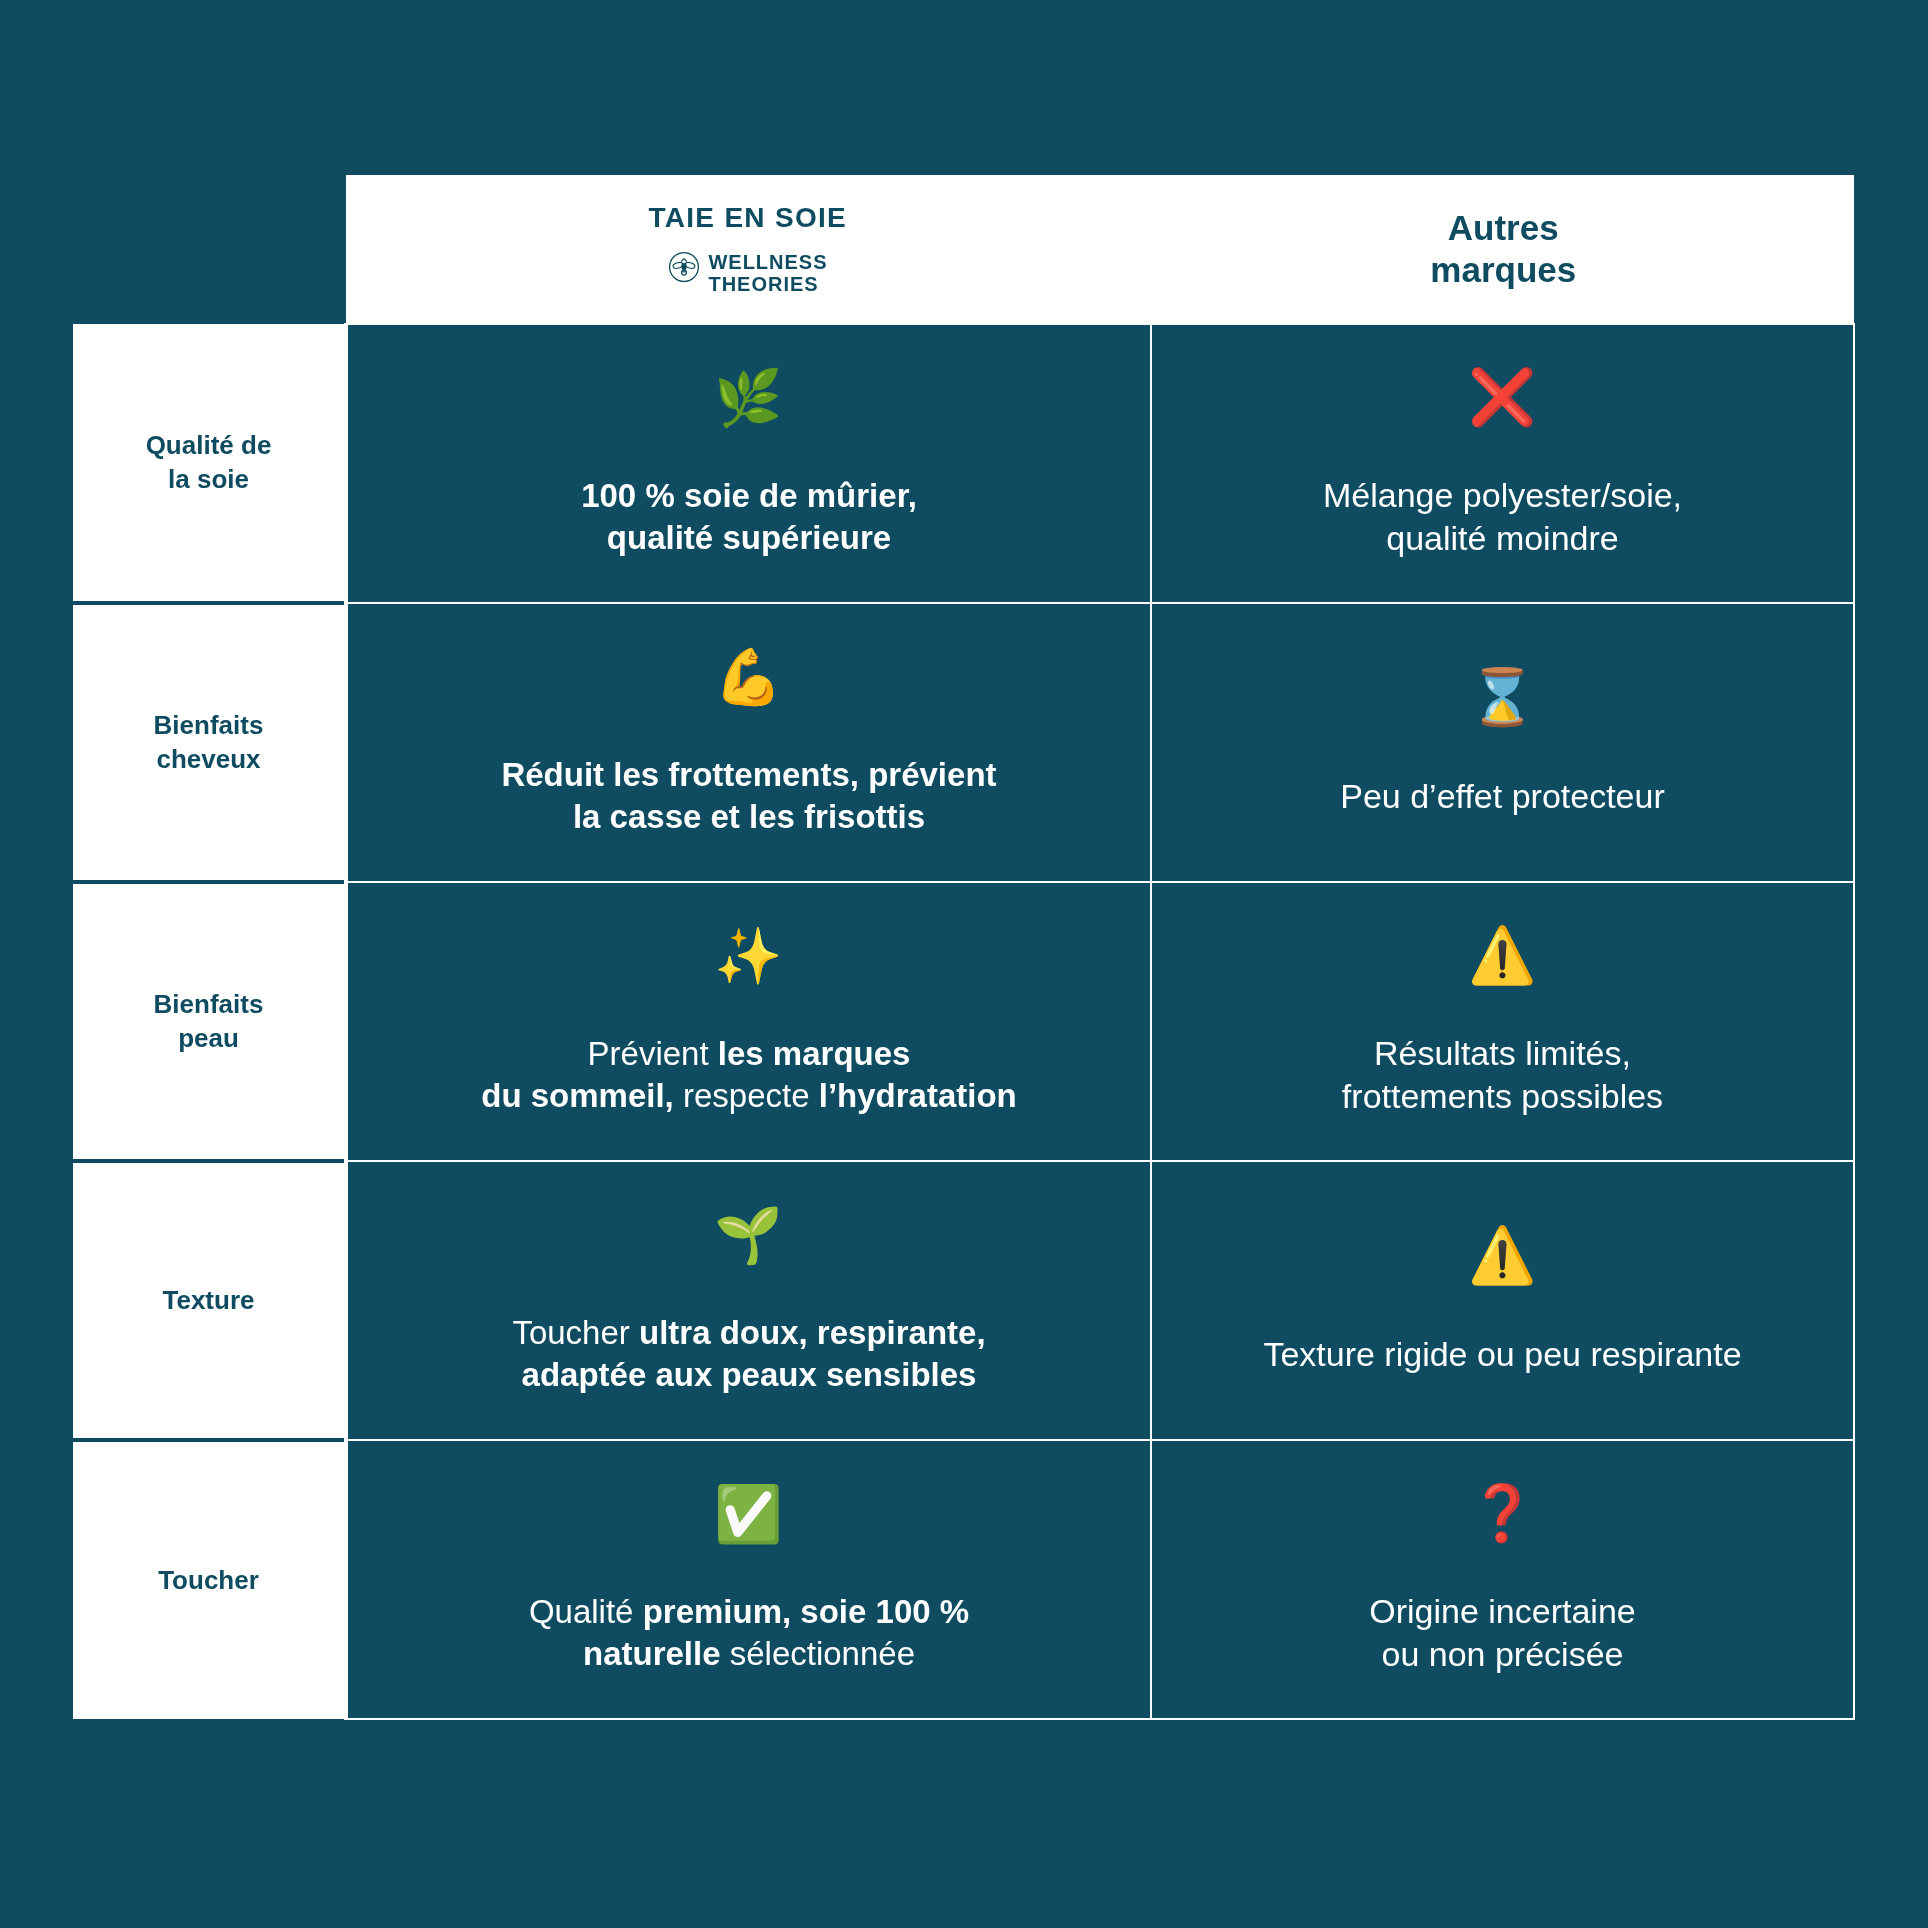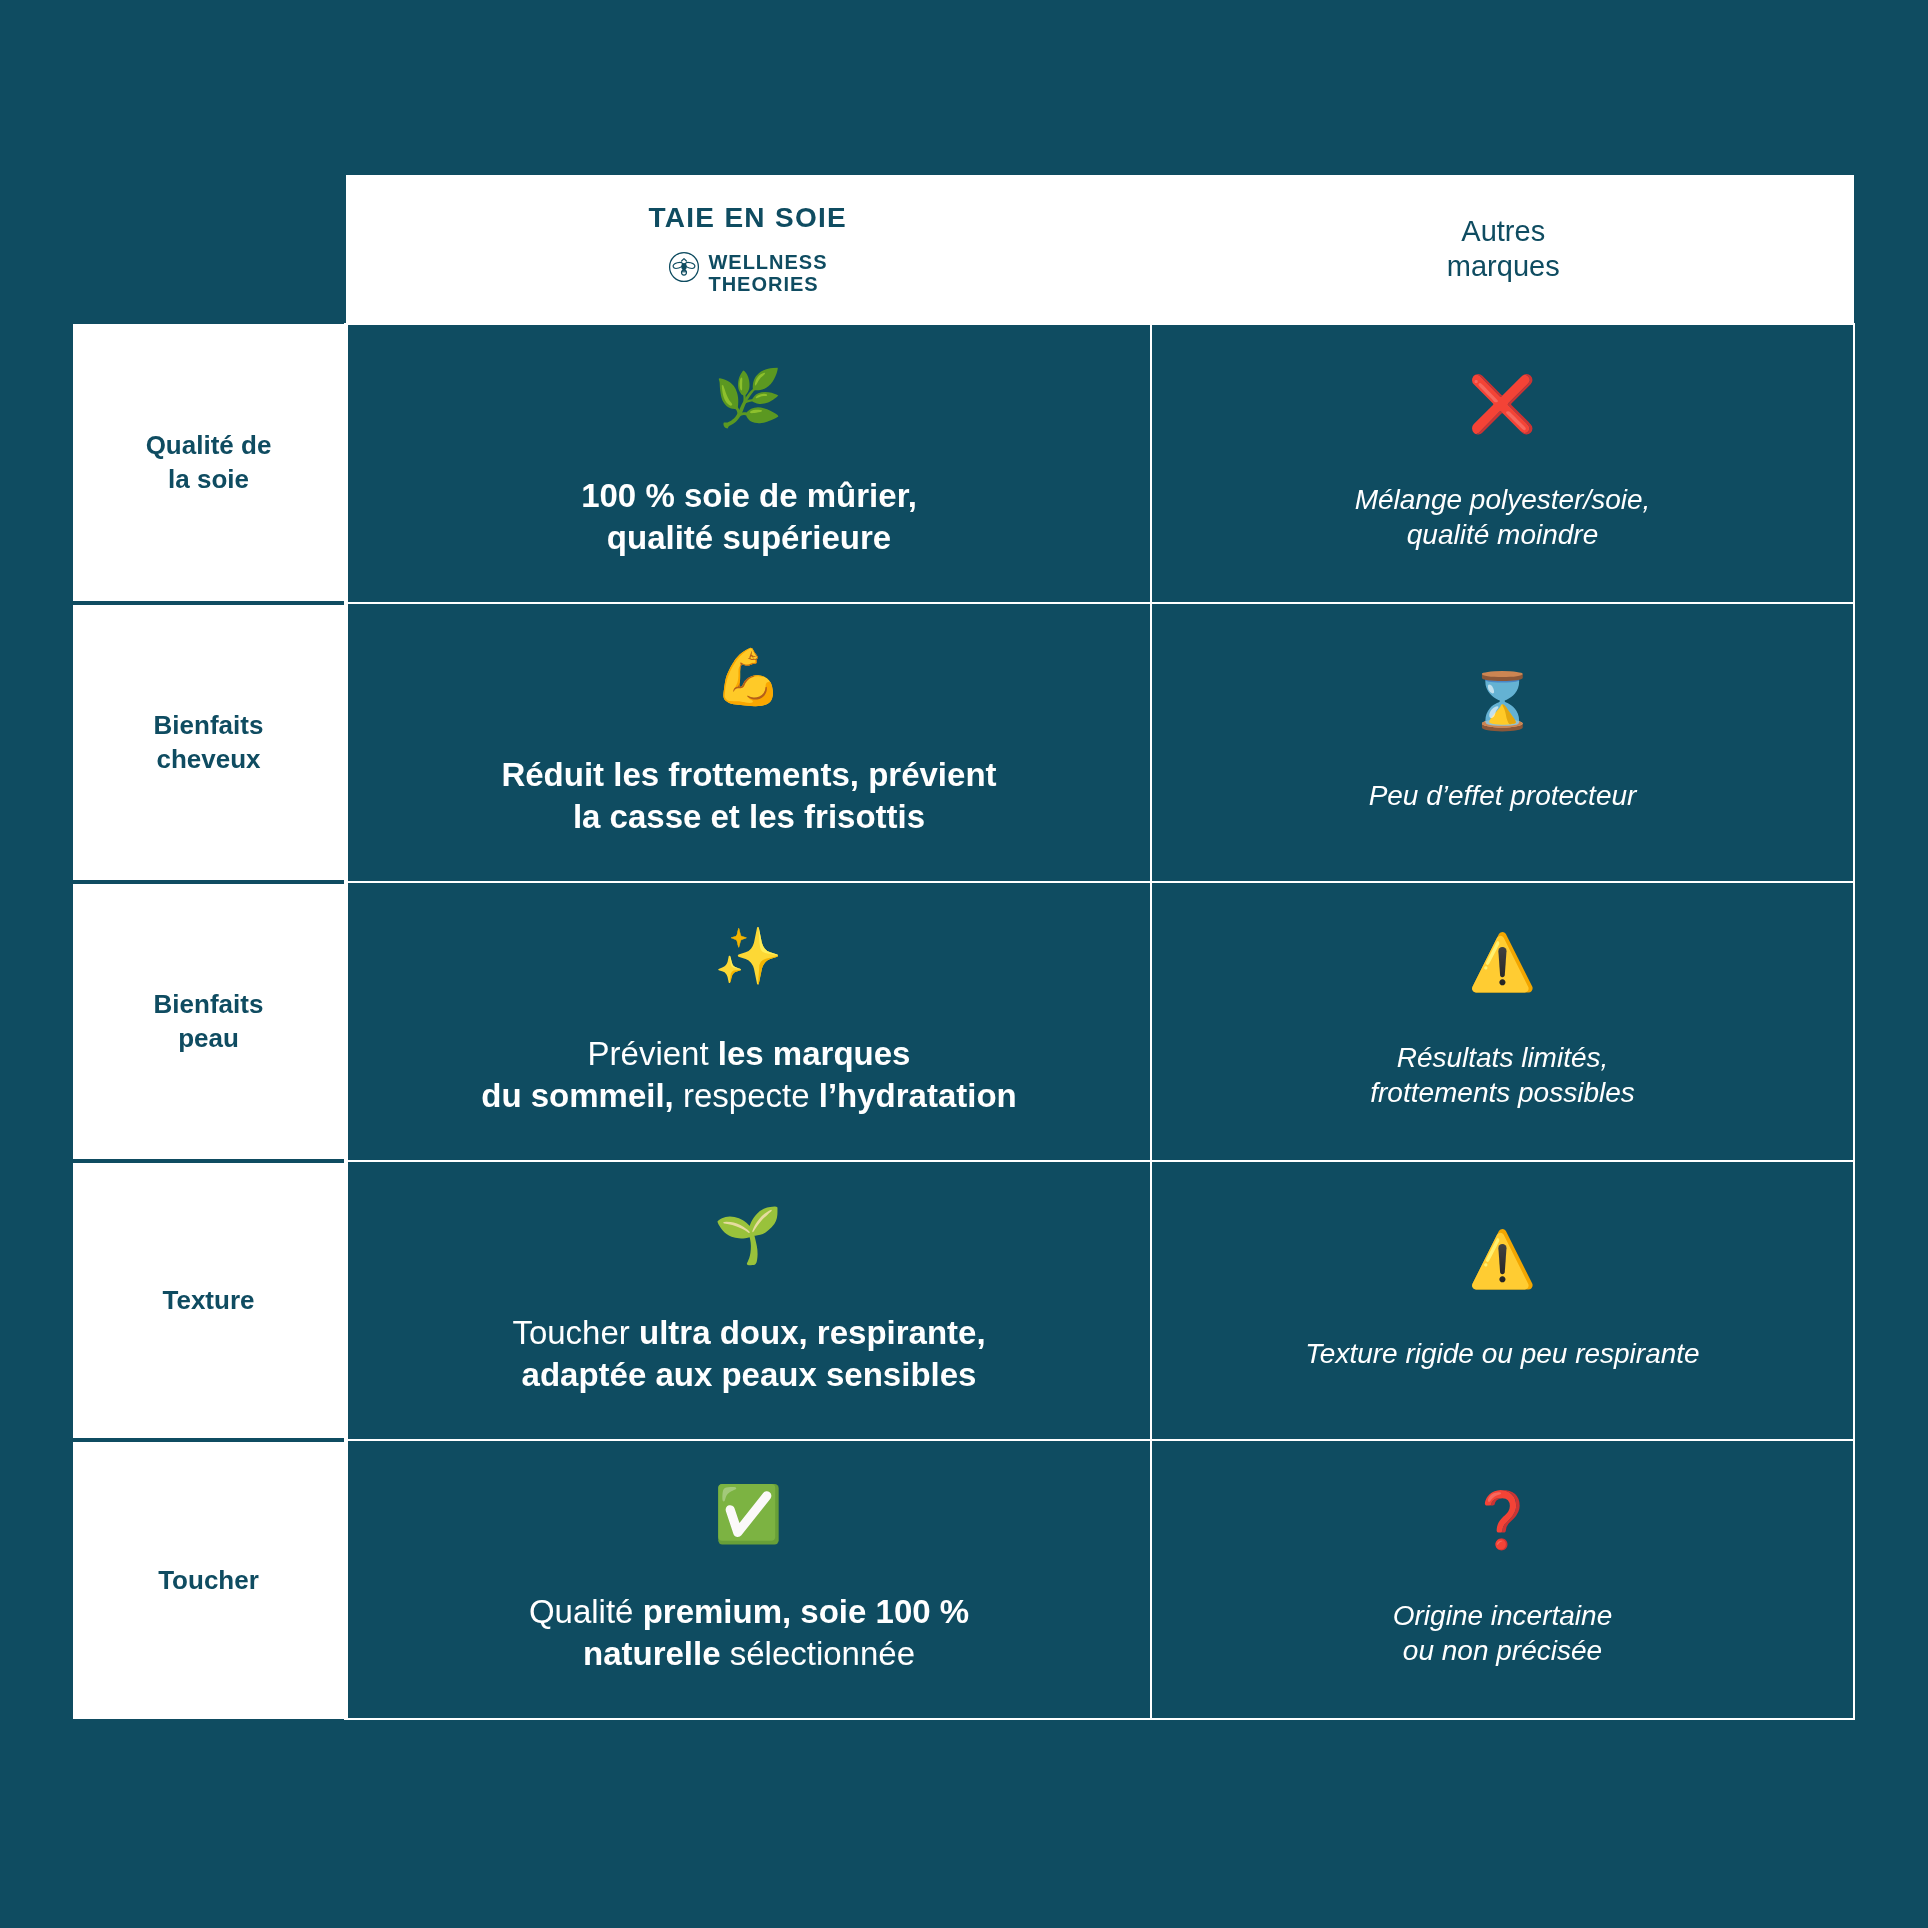--- a/index.html
+++ b/index.html
@@ -83,22 +83,22 @@
     text-align: left;
     font-size: 20px;
     font-weight: bold;
     letter-spacing: 1px;
     line-height: 1.12;
     color: #0F4C61;
     white-space: pre-line;
   }
 
   .other-title {
-    font-size: 29px;
-    font-weight: normal;
+    font-size: 35px;
+    font-weight: bold;
     line-height: 1.2;
     color: #0F4C61;
     white-space: pre-line;
   }
 
   
   tr.body-row { height: 279px; }
 
   td.row-label {
     background: #FFFFFF;
@@ -146,21 +146,21 @@
 
   .cell-text {
     font-size: 33px;
     line-height: 1.26;
     color: #FFFFFF;
     margin-top: 34px;
   }
   .cell-text.bold { font-weight: bold; }
   .cell-text b { font-weight: bold; }
 
-  .cell-text.other-text { font-size: 28px; font-weight: normal; font-style: italic; }
+  .cell-text.other-text { font-size: 34px; font-weight: normal; }
 </style>
 </head>
 <body>
 
 <div class="page">
   <div class="table-wrap">
     <table class="compare">
       <colgroup>
         <col class="c-label">
         <col class="c-brand">

